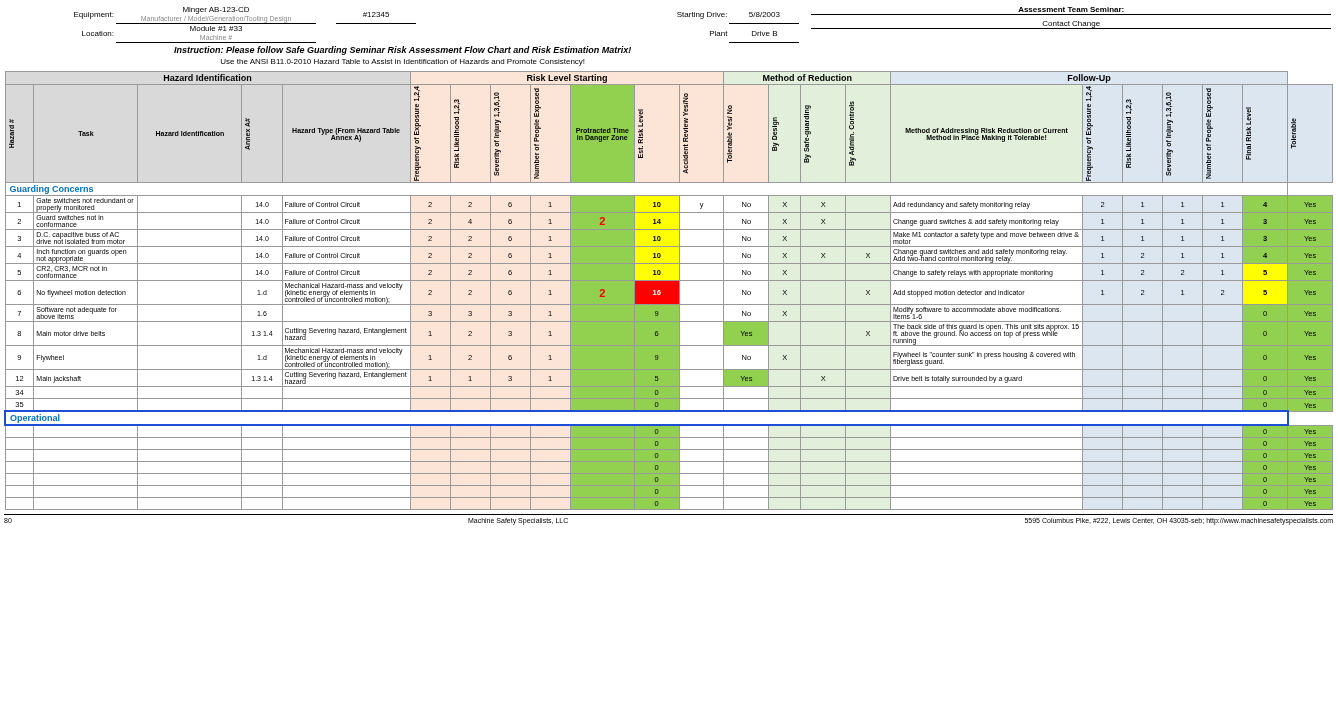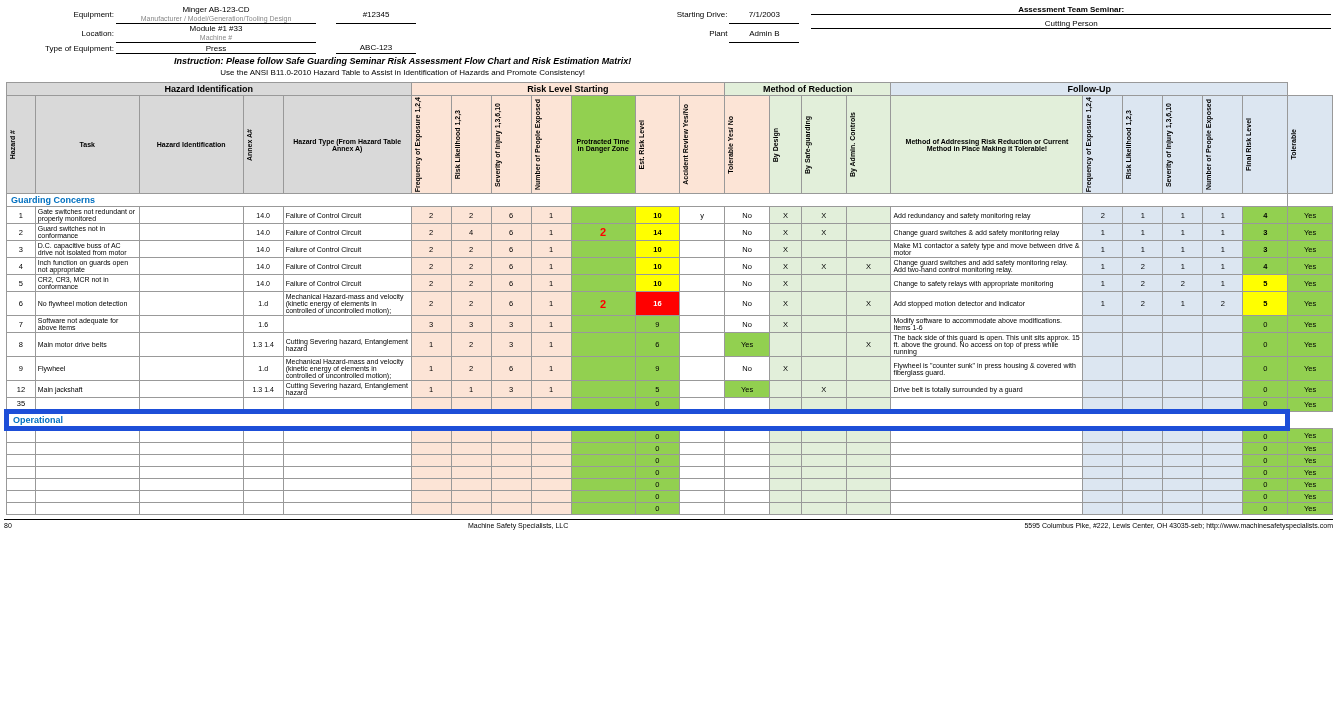--- a/index.html
+++ b/index.html
@@ -24,51 +24,42 @@
                 <tr>
             <td style="border:none; text-align:right; font-size:8px; width:110px;">Equipment:</td>
             <td style="border:none; border-bottom:1px solid #000; font-size:8px; padding:0 2px; width:200px;">
               <span>Minger AB-123-CD</span><br>
               <span style="font-size:7px; color:#888;">Manufacturer / Model/Generation/Tooling Design</span>
             </td>
             <td style="border:none; width:20px;"></td>
             <td style="border:none; border-bottom:1px solid #000; font-size:8px; padding:0 2px; width:80px;">#12345</td>
             <td style="border:none; width:20px;"></td>
             <td style="border:none; text-align:right; font-size:8px;">Starting Drive:</td>
-            <td style="border:none; border-bottom:1px solid #000; font-size:8px; padding:0 2px; width:70px;">7/1/2003</td>
+            <td style="border:none; border-bottom:1px solid #000; font-size:8px; padding:0 2px; width:70px;">5/8/2003</td>
           </tr>
           <tr>
             <td style="border:none; text-align:right; font-size:8px;">Location:</td>
             <td style="border:none; border-bottom:1px solid #000; font-size:8px; padding:0 2px;">
               <span>Module #1  #33</span><br>
               <span style="font-size:7px; color:#888;">Machine #</span>
             </td>
             <td style="border:none;"></td>
             <td style="border:none;"></td>
             <td style="border:none;"></td>
             <td style="border:none; text-align:right; font-size:8px;">Plant</td>
-            <td style="border:none; border-bottom:1px solid #000; font-size:8px; padding:0 2px;">Admin B</td>
-          </tr>
-          <tr>
-            <td style="border:none; text-align:right; font-size:8px;">Type of Equipment:</td>
-            <td style="border:none; border-bottom:1px solid #000; font-size:8px; padding:0 2px;">Press</td>
-            <td style="border:none;"></td>
-            <td style="border:none; border-bottom:1px solid #000; font-size:8px; padding:0 2px;">ABC-123</td>
-            <td style="border:none;"></td>
-            <td style="border:none;"></td>
-            <td style="border:none;"></td>
+            <td style="border:none; border-bottom:1px solid #000; font-size:8px; padding:0 2px;">Drive B</td>
           </tr>
         </tbody>
             </table>
         <div style="font-style:italic; font-weight:bold; font-size:9px; margin:2px 0;">Instruction: Please follow Safe Guarding Seminar Risk Assessment Flow Chart and Risk Estimation Matrix!</div>
         <div style="font-size:8px; margin-bottom:2px;">Use the ANSI B11.0-2010 Hazard Table to Assist in Identification of Hazards and Promote Consistency!</div>
       </td>
       <td style="border:none; width:40%; vertical-align:top; padding-left:10px;">
         <div style="font-size:8px; font-weight:bold; border-bottom:1px solid #000; margin-bottom:4px;">Assessment Team Seminar:</div>
-        <div style="font-size:8px; border-bottom:1px solid #000;">Cutting Person</div>
+        <div style="font-size:8px; border-bottom:1px solid #000;">Contact Change</div>
       </td>
     </tr>
   </tbody>
     </table>
 
 
   <table style="width:100%; border-collapse:collapse; font-size:7.5px;">
 
     <tbody>
         <tr>
@@ -407,20 +398,45 @@
       <td style="border:1px solid #999; background:#e2efda;"></td>
       <td style="border:1px solid #999; text-align:left; font-size:7px;">Drive belt is totally surrounded by a guard</td>
       <td style="border:1px solid #999; background:#dce6f1;"></td>
       <td style="border:1px solid #999; background:#dce6f1;"></td>
       <td style="border:1px solid #999; background:#dce6f1;"></td>
       <td style="border:1px solid #999; background:#dce6f1;"></td>
       <td style="border:1px solid #999; background:#92d050;">0</td>
       <td style="border:1px solid #999; background:#92d050;">Yes</td>
     </tr>
 
+    <tr>
+      <td style="border:1px solid #999;">34</td>
+      <td style="border:1px solid #999;"></td>
+      <td style="border:1px solid #999;"></td>
+      <td style="border:1px solid #999;"></td>
+      <td style="border:1px solid #999;"></td>
+      <td style="border:1px solid #999; background:#fce4d6;"></td>
+      <td style="border:1px solid #999; background:#fce4d6;"></td>
+      <td style="border:1px solid #999; background:#fce4d6;"></td>
+      <td style="border:1px solid #999; background:#fce4d6;"></td>
+      <td style="border:1px solid #999; background:#92d050;"></td>
+      <td style="border:1px solid #999; background:#92d050;">0</td>
+      <td style="border:1px solid #999;"></td>
+      <td style="border:1px solid #999;"></td>
+      <td style="border:1px solid #999; background:#e2efda;"></td>
+      <td style="border:1px solid #999; background:#e2efda;"></td>
+      <td style="border:1px solid #999; background:#e2efda;"></td>
+      <td style="border:1px solid #999;"></td>
+      <td style="border:1px solid #999; background:#dce6f1;"></td>
+      <td style="border:1px solid #999; background:#dce6f1;"></td>
+      <td style="border:1px solid #999; background:#dce6f1;"></td>
+      <td style="border:1px solid #999; background:#dce6f1;"></td>
+      <td style="border:1px solid #999; background:#92d050;">0</td>
+      <td style="border:1px solid #999; background:#92d050;">Yes</td>
+    </tr>
 
     <tr>
       <td style="border:1px solid #999;">35</td>
       <td style="border:1px solid #999;"></td>
       <td style="border:1px solid #999;"></td>
       <td style="border:1px solid #999;"></td>
       <td style="border:1px solid #999;"></td>
       <td style="border:1px solid #999; background:#fce4d6;"></td>
       <td style="border:1px solid #999; background:#fce4d6;"></td>
       <td style="border:1px solid #999; background:#fce4d6;"></td>
@@ -435,21 +451,21 @@
       <td style="border:1px solid #999;"></td>
       <td style="border:1px solid #999; background:#dce6f1;"></td>
       <td style="border:1px solid #999; background:#dce6f1;"></td>
       <td style="border:1px solid #999; background:#dce6f1;"></td>
       <td style="border:1px solid #999; background:#dce6f1;"></td>
       <td style="border:1px solid #999; background:#92d050;">0</td>
       <td style="border:1px solid #999; background:#92d050;">Yes</td>
     </tr>
 
     <tr>
-      <td colspan="22" style="background:#fff; color:#0070c0; font-weight:bold; font-size:9px; text-align:left; padding-left:4px; border:5px solid #1d4ed8;">Operational</td>
+      <td colspan="22" style="background:#fff; color:#0070c0; font-weight:bold; font-size:9px; text-align:left; padding-left:4px; border:2px solid #1d4ed8;">Operational</td>
     </tr>
 
     <tr>
       <td style="border:1px solid #999;"></td>
       <td style="border:1px solid #999;"></td>
       <td style="border:1px solid #999;"></td>
       <td style="border:1px solid #999;"></td>
       <td style="border:1px solid #999;"></td>
       <td style="border:1px solid #999; background:#fce4d6;"></td>
       <td style="border:1px solid #999; background:#fce4d6;"></td>

